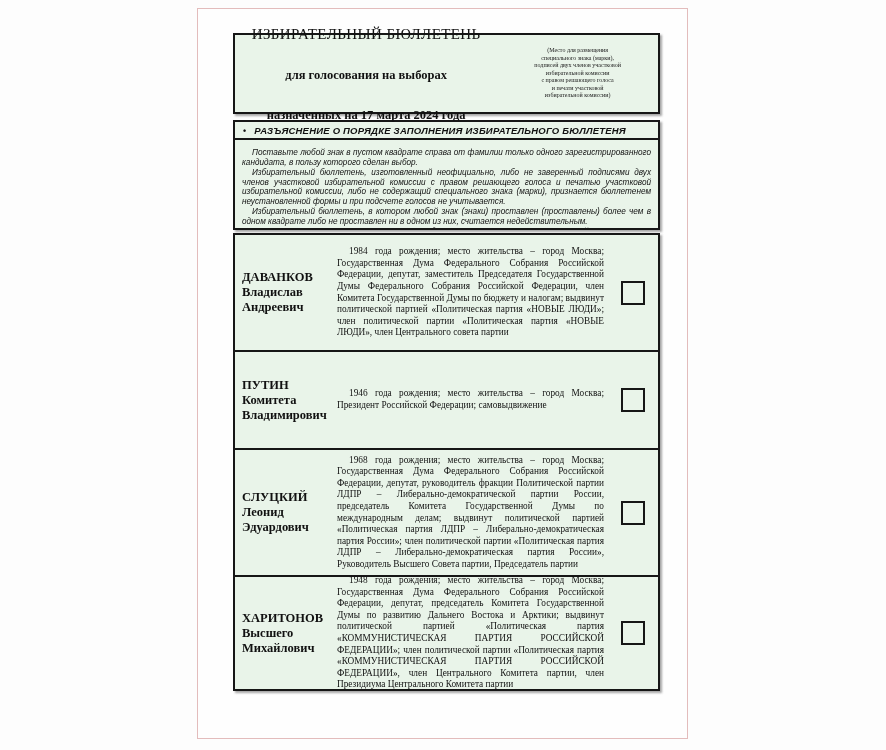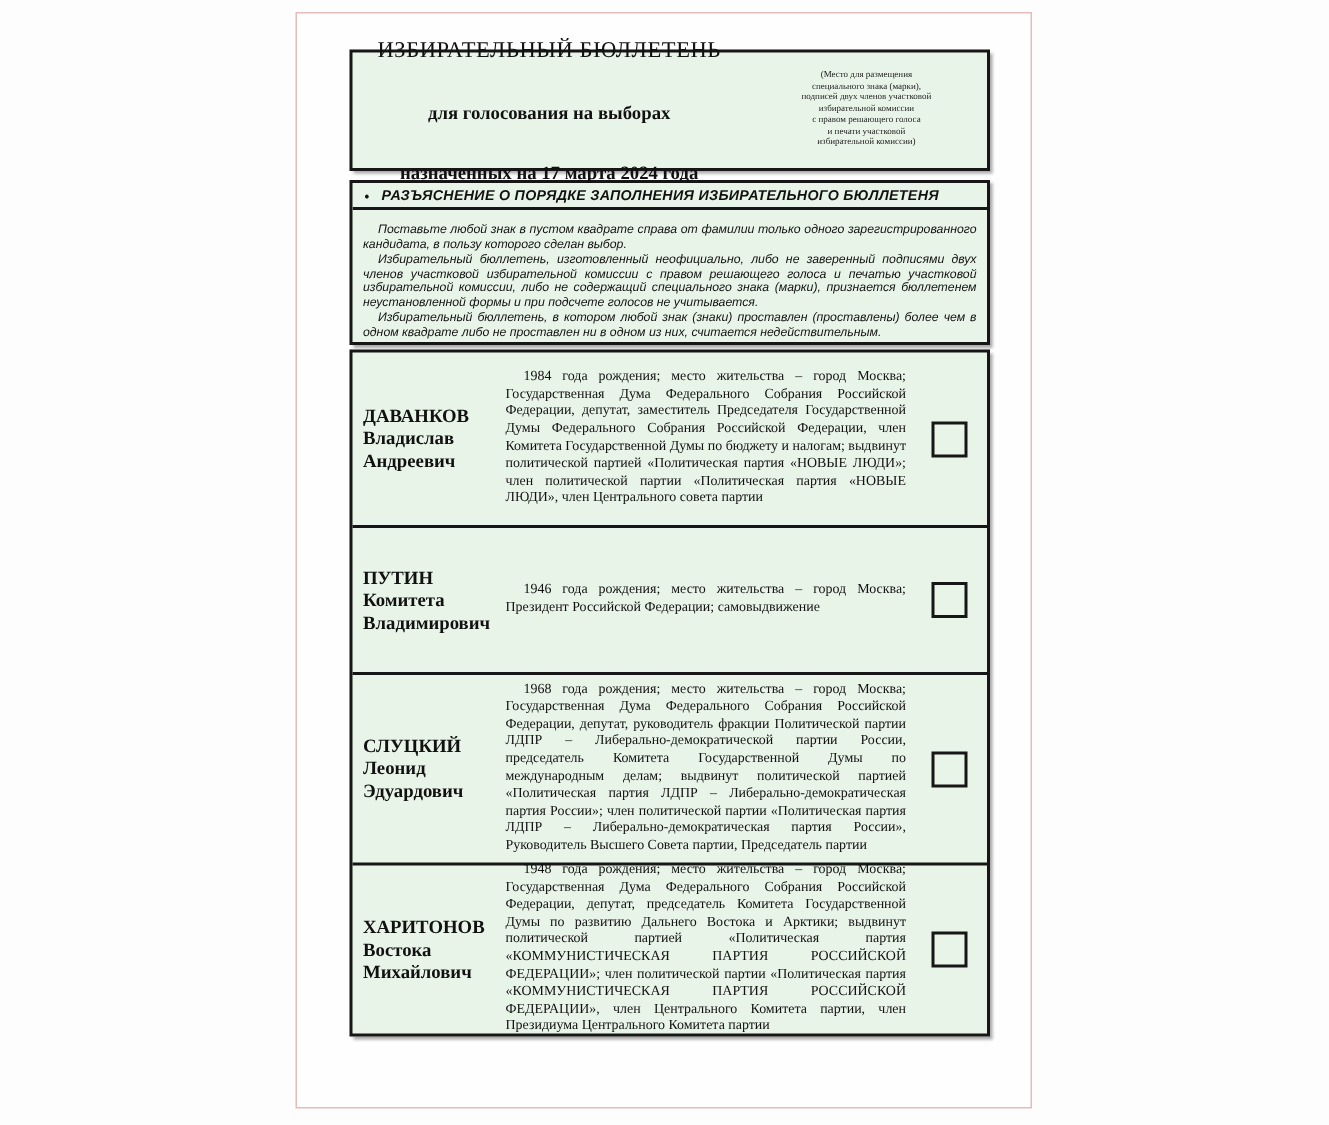--- a/index.html
+++ b/index.html
@@ -159,21 +159,21 @@
             <div class="cand-bio">1968 года рождения; место жительства – город Москва; Государственная Дума Федерального Собрания Российской Федерации, депутат, руководитель фракции Политической партии ЛДПР – Либерально-демократической партии России, председатель Комитета Государственной Думы по международным делам; выдвинут политической партией «Политическая партия ЛДПР – Либерально-демократическая партия России»; член политической партии «Политическая партия ЛДПР – Либерально-демократическая партия России», Руководитель Высшего Совета партии, Председатель партии</div>
           </div>
           <div class="cand-check">
             <div class="checkbox"></div>
           </div>
         </div>
 
         <div class="cand-row row-3">
           <div class="cand-name">
             <div>ХАРИТОНОВ</div>
-            <div>Востока</div>
+            <div>Высшего</div>
             <div>Михайлович</div>
           </div>
           <div class="cand-bio-wrap">
             <div class="cand-bio">1948 года рождения; место жительства – город Москва; Государственная Дума Федерального Собрания Российской Федерации, депутат, председатель Комитета Государственной Думы по развитию Дальнего Востока и Арктики; выдвинут политической партией «Политическая партия «КОММУНИСТИЧЕСКАЯ ПАРТИЯ РОССИЙСКОЙ ФЕДЕРАЦИИ»; член политической партии «Политическая партия «КОММУНИСТИЧЕСКАЯ ПАРТИЯ РОССИЙСКОЙ ФЕДЕРАЦИИ», член Центрального Комитета партии, член Президиума Центрального Комитета партии</div>
           </div>
           <div class="cand-check">
             <div class="checkbox"></div>
           </div>
         </div>
 

